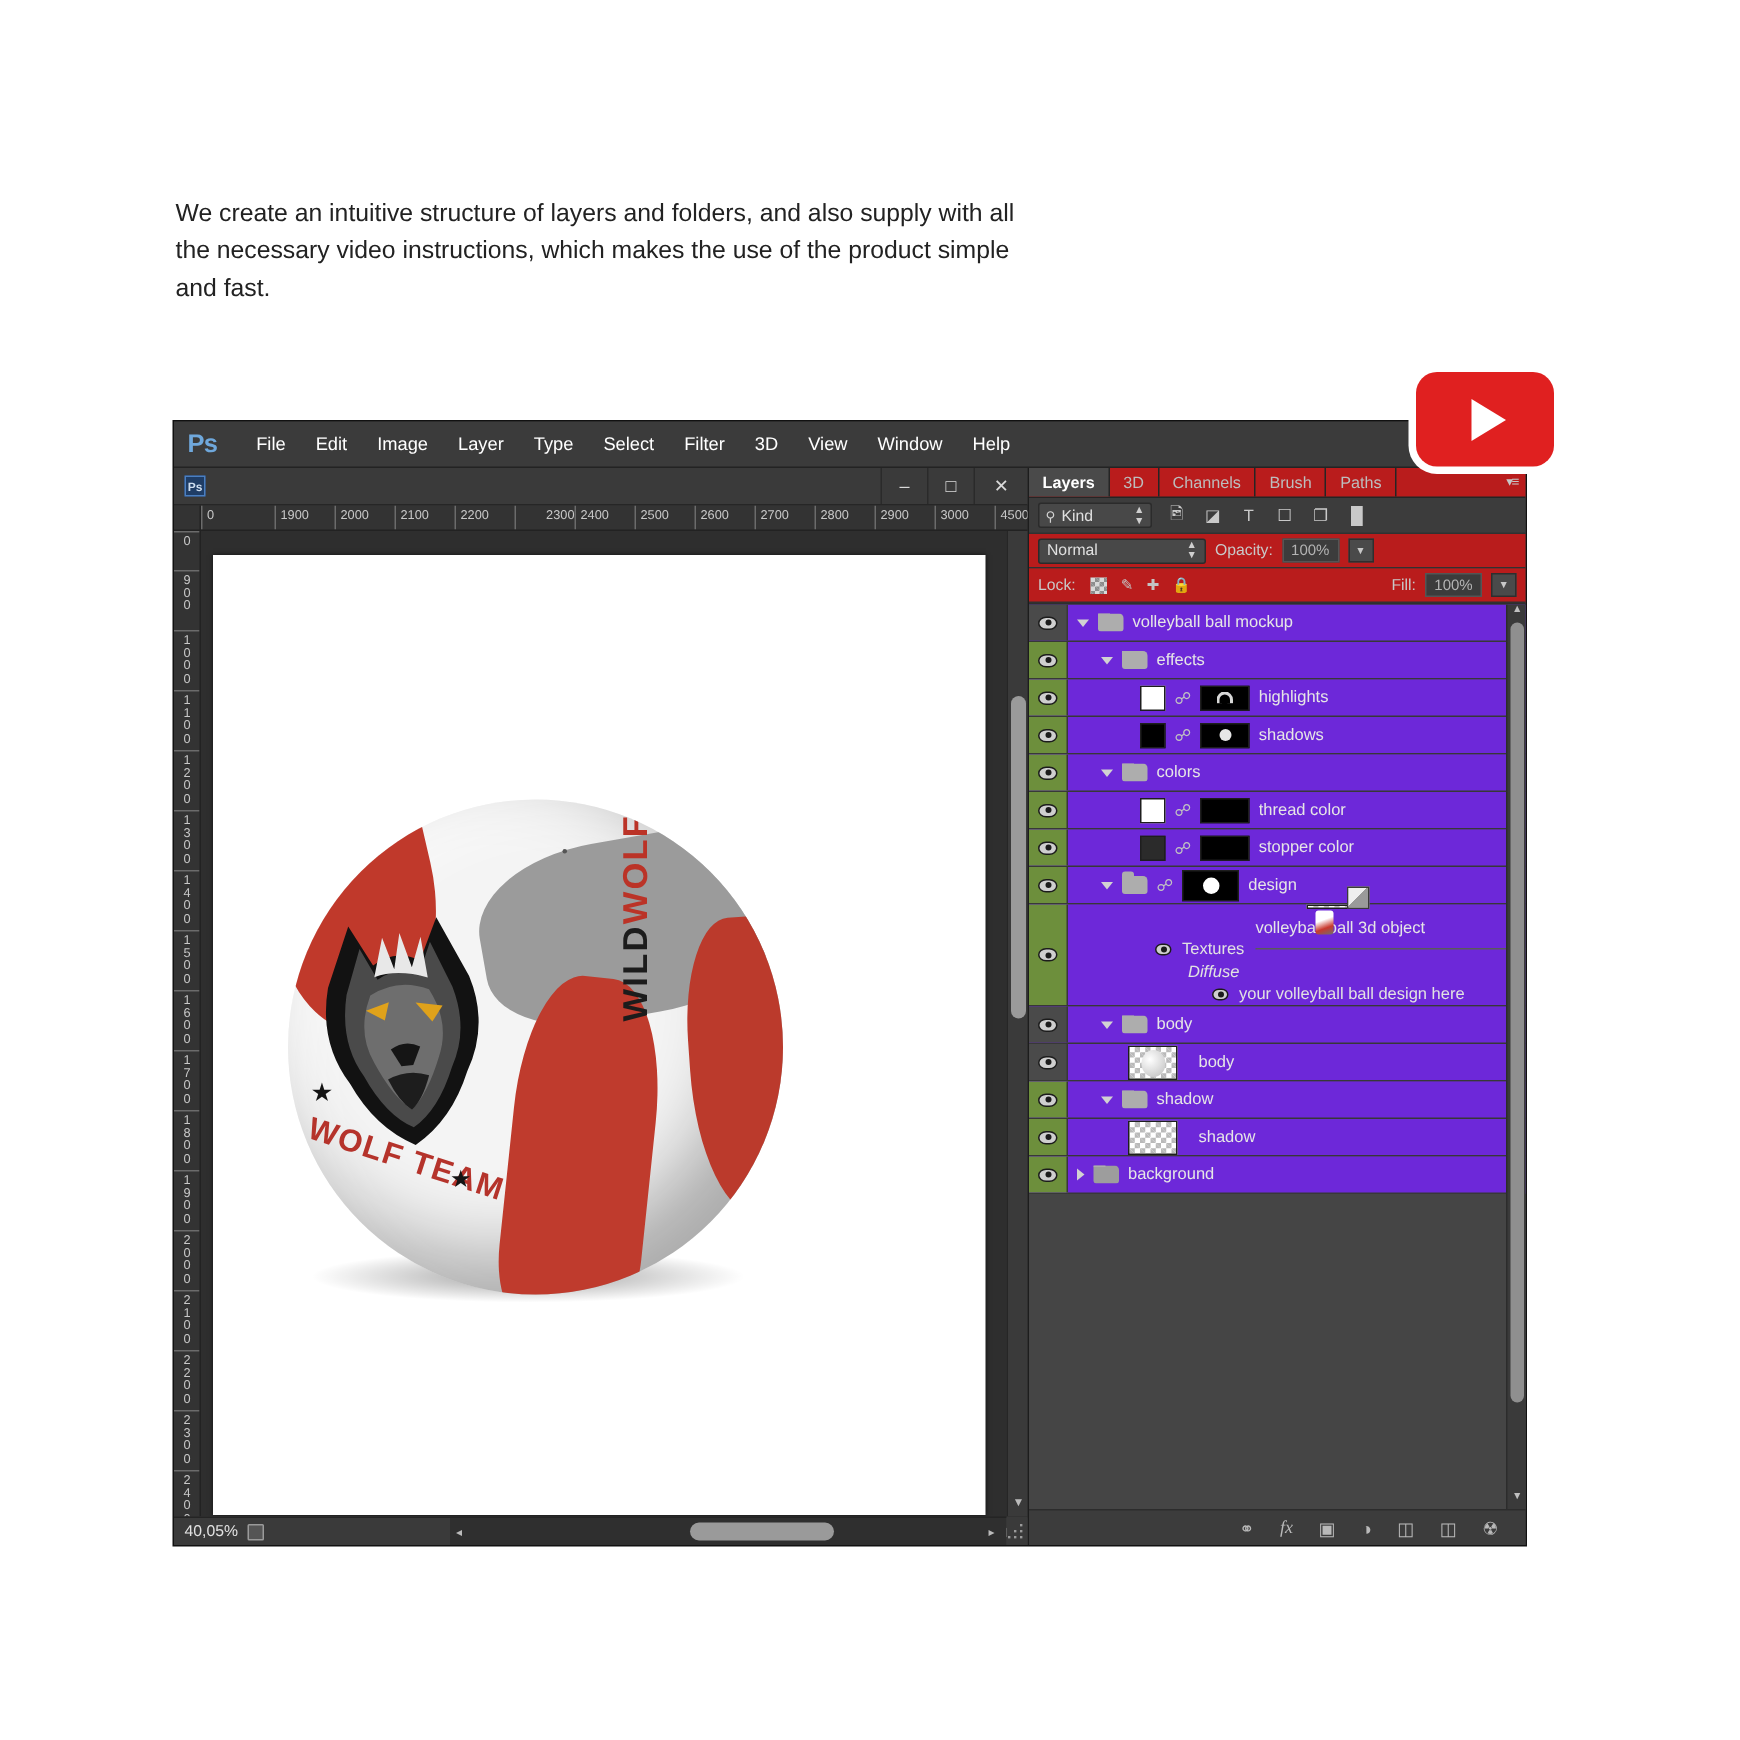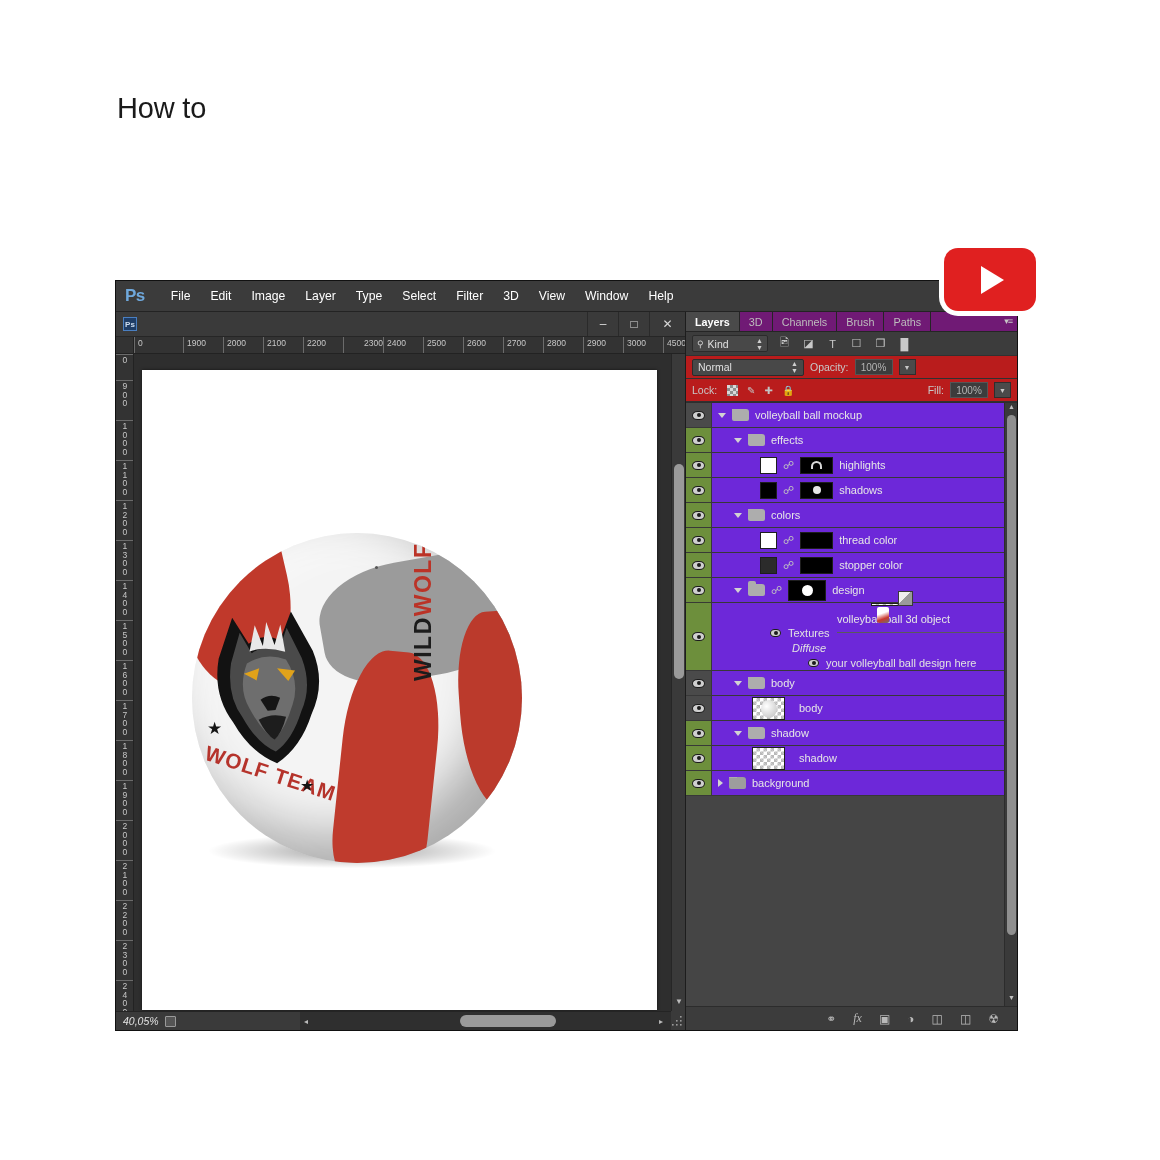--- a/index.html
+++ b/index.html
@@ -125,21 +125,21 @@
   .vscroll-arrow-bot {
     position:absolute; left:0; bottom:0; width:14px; height:14px;
     color:#bbb; font-size:8px; text-align:center;
   }
 
   .statusbar {
     position:absolute; left:0; bottom:0; right:0; height:19px;
     background:#3a3a3a; display:flex; align-items:center;
     border-top:1px solid #242424; font-size:10.5px; color:#e2e2e2;
   }
-  .zoomval { padding:0 6px 0 7px;font-style:italic; }
+  .zoomval { padding:0 6px 0 7px; }
   .status-doc-icon {
     width:11px; height:11px; border:1px solid #9a9a9a; border-radius:1px;
     margin-right:8px; position:relative; background:#555;
   }
   .eff { flex:1; text-align:center; padding-right:90px; }
   .status-play { color:#dcdcdc; font-size:9px; padding-right:8px; }
   .hscroll {
     position:absolute; left:184px; bottom:0; right:14px; height:19px;
     background:#2f2f2f; border-top:1px solid #242424;
     display:flex; align-items:center;
@@ -153,21 +153,21 @@
     position:absolute; right:0; bottom:0; width:14px; height:19px;
     background:#3a3a3a;
   }
 
   
   .panel {
     width:331px; background:#3c3c3c; display:flex; flex-direction:column;
     position:relative;
   }
   .panel-tabs {
-    height:20px; background:#701a75; display:flex; align-items:stretch;
+    height:20px; background:#b91c1c; display:flex; align-items:stretch;
     border-bottom:1px solid #252525; position:relative;
   }
   .ptab {
     padding:0 9px; display:flex; align-items:center;
     font-size:10.8px; color:#bdbdbd; border-right:1px solid #252525;
   }
   .ptab.active { background:#4a4a4a; color:#ffffff; font-weight:700; }
   .panel-menu {
     position:absolute; right:5px; top:4px; color:#c6c6c6; font-size:9px;
     letter-spacing:-1px;
@@ -376,21 +376,21 @@
     transform:rotate(-90deg) ; transform-origin:left top;
     font-size:23px; font-weight:700; letter-spacing:1.5px; white-space:nowrap;
   }
   .wildwolf .w1 { color:#1c1c1c; }
   .wildwolf .w2 { color:#bb3327; }
 </style>
 </head>
 <body>
 
 <div class="intro">
-  <h1>How to</h1>
+  <p>We create an intuitive structure of layers and folders, and also supply with all the necessary video instructions, which makes the use of the product simple and fast.</p>
 </div>
 
 <div class="yt-badge">
   <div class="yt-tri"></div>
 </div>
 
 <div class="ps">
 
   <div class="ps-menubar">
     <span class="ps-logo">Ps</span>

